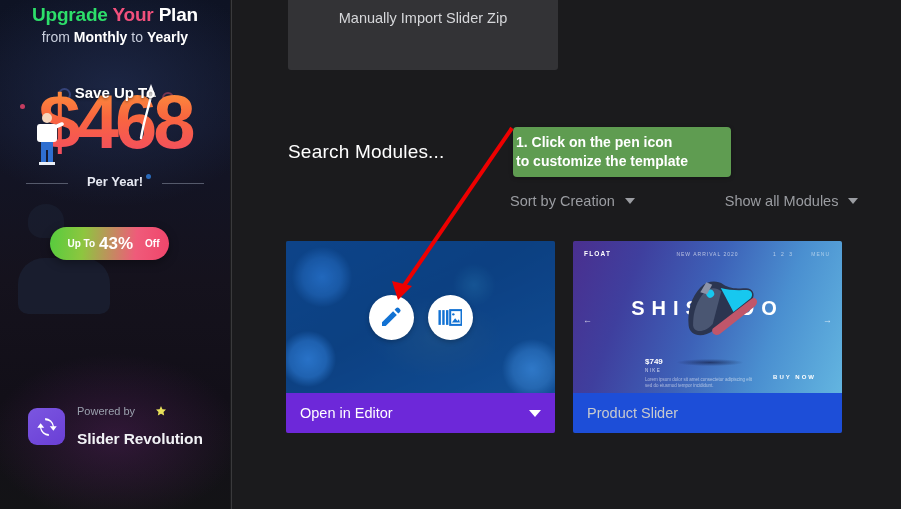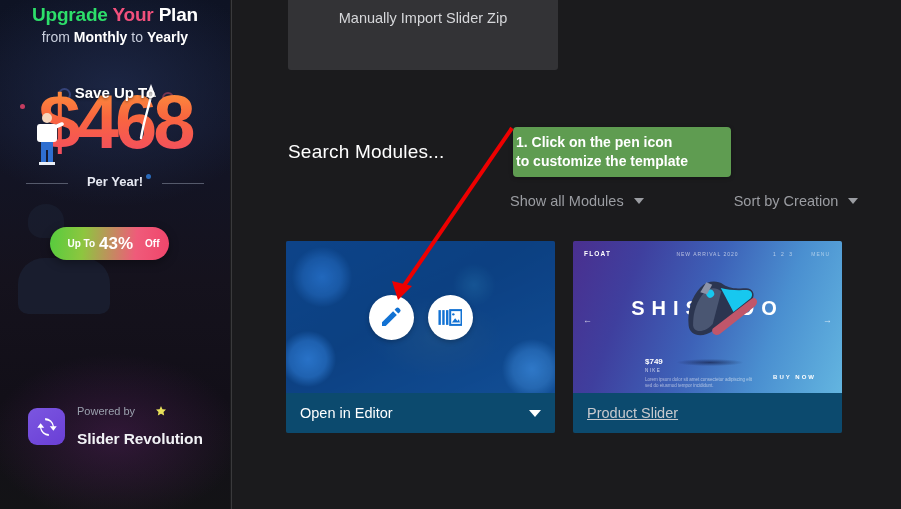--- a/index.html
+++ b/index.html
@@ -157,22 +157,22 @@
   }
   .round-btn {
     width: 45px; height: 45px; border-radius: 50%; background: #ffffff;
     display: flex; align-items: center; justify-content: center;
     box-shadow: 0 2px 5px rgba(0,0,0,.22);
   }
   .card-bar {
     height: 40px; display: flex; align-items: center; justify-content: space-between;
     padding: 0 14px; font-size: 14.5px;
   }
-  .bar-blue { background: #0c4a6e; color: #ffffff; }
-  .bar-dark { background: #0c4a6e; color: #c7c9ce; text-decoration: underline; }
+  .bar-blue { background: #6d28d9; color: #ffffff; }
+  .bar-dark { background: #1d4ed8; color: #c7c9ce; }
   .bar-caret {
     width: 0; height: 0; border-left: 6px solid transparent; border-right: 6px solid transparent;
     border-top: 7px solid #ffffff;
   }
 
   
   .sneaker-bg {
     position: absolute; inset: 0;
     background: linear-gradient(110deg, #4a2f8f 0%, #3f3f9e 22%, #3d62b8 48%, #4a8fd0 72%, #63b5e0 100%);
   }
@@ -291,25 +291,25 @@
     <div class="import-box">
       <span>Manually Import Slider Zip</span>
     </div>
 
     <div class="search-modules">
       <span>Search Modules...</span>
     </div>
 
     <div class="filters">
       <div class="filter">
+        <span>Sort by Creation</span>
+        <span class="caret"></span>
+      </div>
+      <div class="filter">
         <span>Show all Modules</span>
-        <span class="caret"></span>
-      </div>
-      <div class="filter">
-        <span>Sort by Creation</span>
         <span class="caret"></span>
       </div>
     </div>
 
     <div class="cards">
 
       <div class="card">
         <div class="card-thumb">
           <div class="food"></div>
           <div class="blue-tint"></div>

